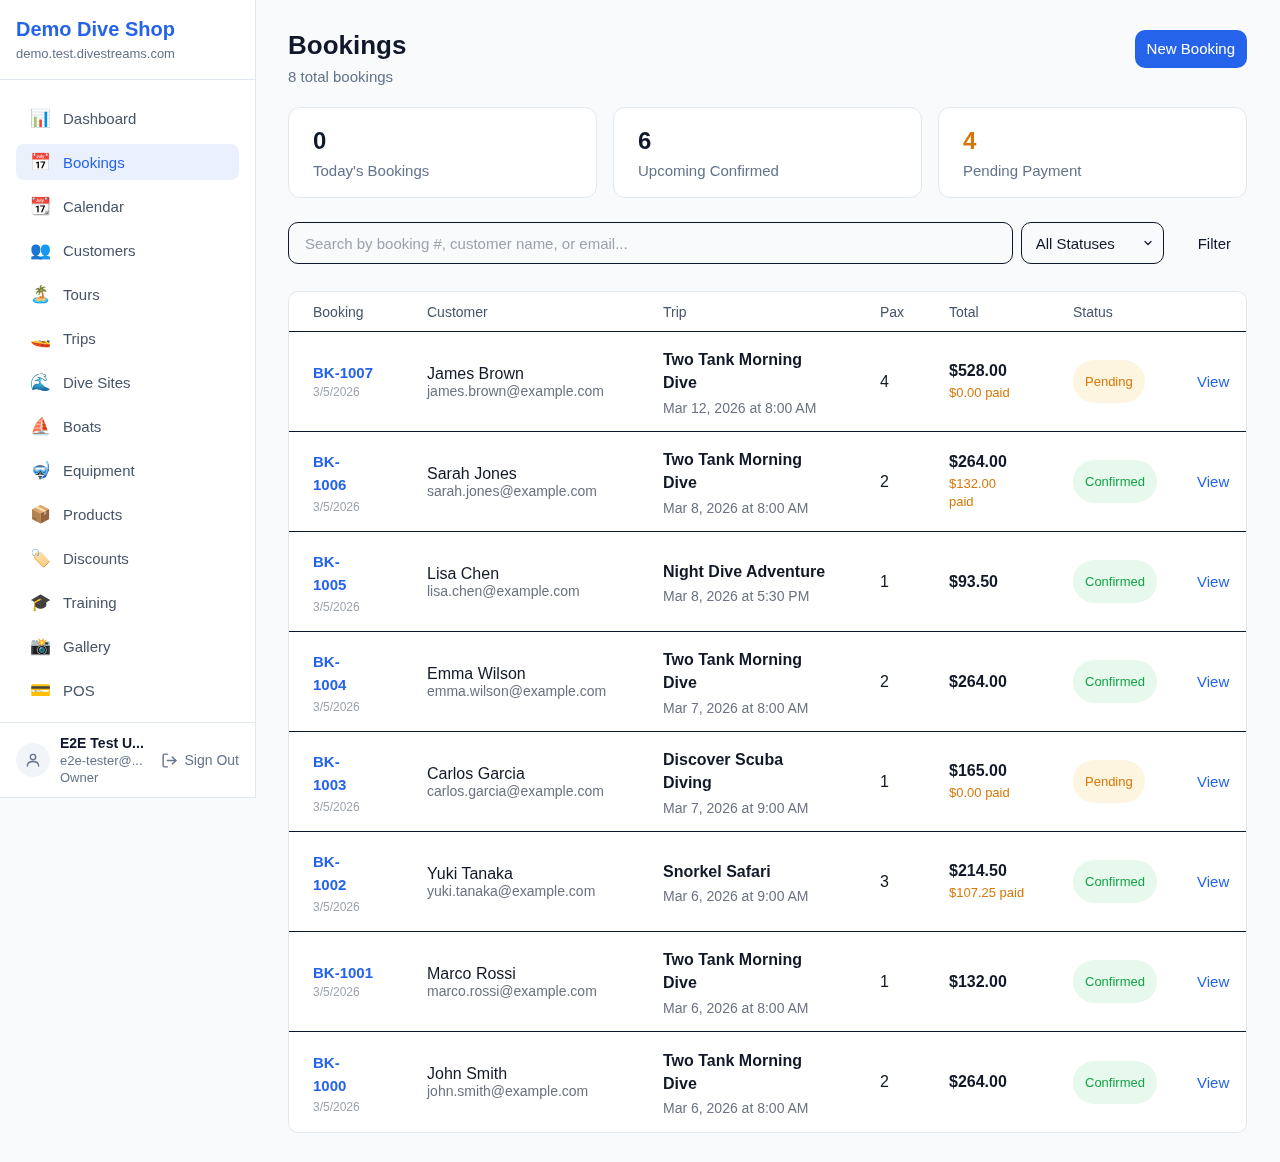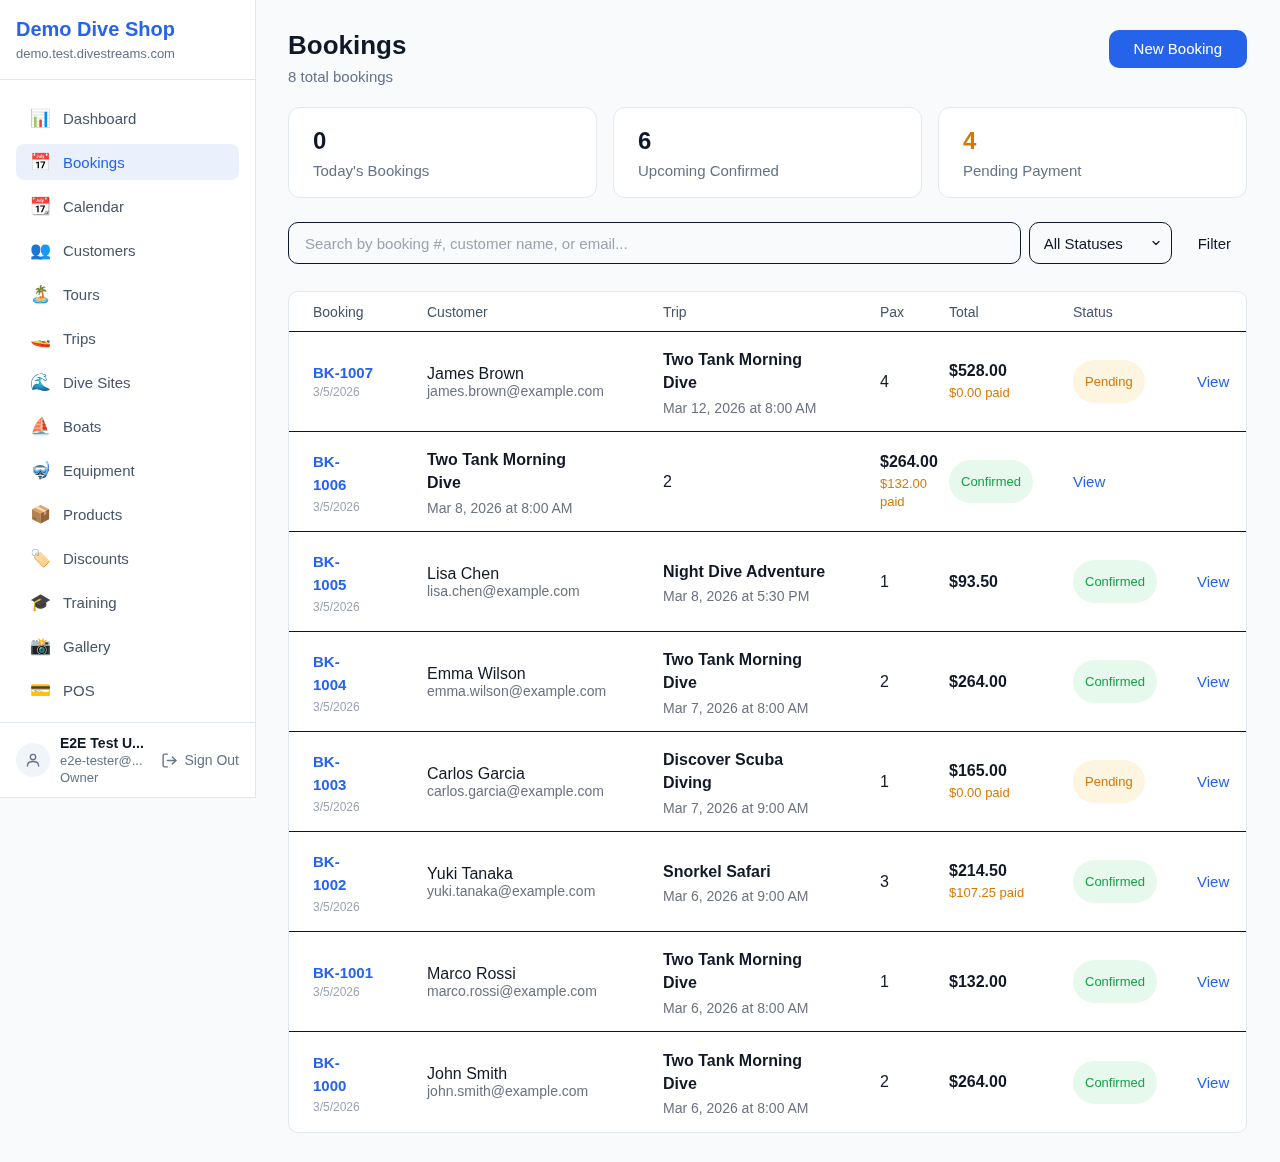--- a/index.html
+++ b/index.html
@@ -30,42 +30,42 @@
   .user-name { font-size:14px; font-weight:700; color:#0f172a; }
   .user-email, .user-role { font-size:13px; color:#64748b; margin-top:2px; }
   .signout { display:flex; align-items:center; gap:7px; color:#64748b; font-size:14px; }
 
   
   main { flex:1; padding:30px 33px 30px 32px; }
   .page-head { display:flex; justify-content:space-between; align-items:flex-start; }
   .page-title { font-size:26px; font-weight:700; color:#0f172a; }
   .page-sub { margin-top:7px; font-size:15px; color:#64748b; }
   .btn-primary { background:#2563eb; color:#fff; border:none; border-radius:10px;
-    font-size:15px; font-weight:500; padding:10px 25px; height:38px; line-height:18px;
+    font-size:15px; font-weight:500; padding:10px 12px; height:38px; line-height:18px;
     font-family:inherit; cursor:pointer; }
 
   .stats { display:flex; gap:16px; margin-top:22px; }
   .stat-card { flex:1; background:#fff; border:1px solid #e2e8f0; border-radius:12px;
     padding:20px 24px 18px; }
   .stat-value { font-size:24px; font-weight:700; color:#0f172a; line-height:1.1; }
   .stat-value.amber { color:#d97706; }
   .stat-label { margin-top:8px; font-size:15px; color:#64748b; }
 
   .filter-row { display:flex; align-items:center; margin-top:24px; }
   .search-input { flex:1; height:42px; border:1.5px solid #0f172a; border-radius:10px;
     padding:0 16px; font-size:15px; color:#0f172a; background:#f8fafc;
     font-family:inherit; }
   .search-input::placeholder { color:#9ca3af; }
   .select-wrap { position:relative; margin-left:8px; }
   .status-select { appearance:none; -webkit-appearance:none; height:42px; width:143px;
     border:1.5px solid #0f172a; border-radius:10px; background:#f8fafc; font-size:15px;
     color:#0f172a; padding:0 30px 0 14px; font-family:inherit; cursor:pointer; }
   .select-wrap .chev { position:absolute; right:10px; top:50%; transform:translateY(-50%);
     pointer-events:none; display:flex; }
-  .filter-label { margin-left:26px; margin-right:16px; font-size:15px; color:#0f172a;
+  .filter-label { margin-left:34px; margin-right:16px; font-size:15px; color:#0f172a;
     background:none; border:none; font-family:inherit; cursor:pointer; }
 
   
   .table-card { margin-top:27px; background:#fff; border:1px solid #e2e8f0;
     border-radius:10px; overflow:hidden; }
   .tgrid { display:grid; grid-template-columns:114px 236px 217px 69px 124px 124px 1fr;
     padding:0 8px 0 24px; align-items:center; }
   .thead { height:40px; border-bottom:1px solid #0f172a; }
   .thead .th { font-size:14px; color:#475569; font-weight:400; }
   .trow { min-height:100px; border-bottom:1px solid #0f172a; padding-top:14px; padding-bottom:14px; }
@@ -255,20 +255,24 @@
         </div>
         <a class="view">View</a>
       </div>
 
       <div class="tgrid trow">
         <div>
           <a class="bid wrap">BK-1006</a>
           <div class="bdate">3/5/2026</div>
         </div>
         <div>
+          <div class="cname">Sarah Jones</div>
+          <div class="cemail">sarah.jones@example.com</div>
+        </div>
+        <div>
           <div class="tname wrap">Two Tank Morning Dive</div>
           <div class="tdate">Mar 8, 2026 at 8:00 AM</div>
         </div>
         <div class="pax">2</div>
         <div>
           <div class="ttl">$264.00</div>
           <div class="paid wrap">$132.00 paid</div>
         </div>
         <div>
           <span class="badge confirmed">Confirmed</span>

